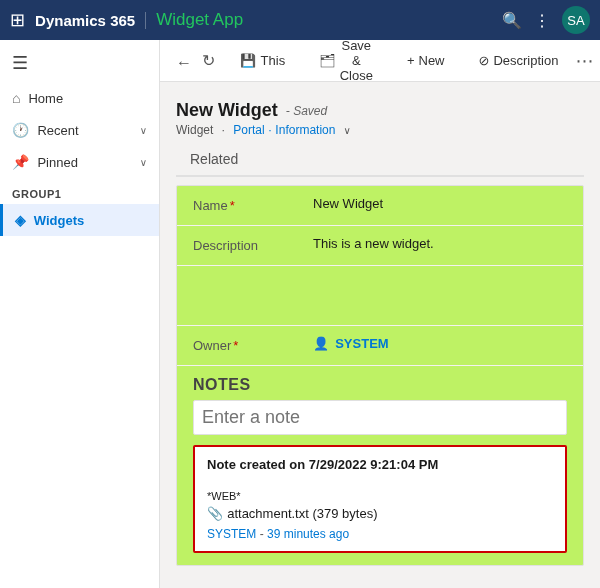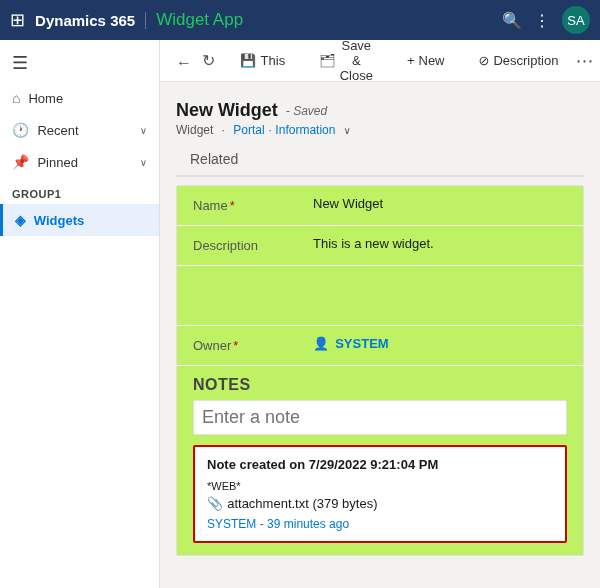--- a/index.html
+++ b/index.html
@@ -280,21 +280,21 @@
       border: 2px solid #c00;
       border-radius: 2px;
       padding: 10px 12px;
       margin: 10px 16px 12px 16px;
       background: #fff;
     }
     .note-date {
       font-size: 13px;
       font-weight: 600;
       color: #1a1a1a;
-      margin-bottom: 8px;
+      margin-bottom: 18px;
     }
     .note-source {
       font-size: 11px;
       color: #1a1a1a;
       margin-bottom: 4px;
     }
     .note-attachment {
       display: flex;
       align-items: center;
       gap: 4px;

